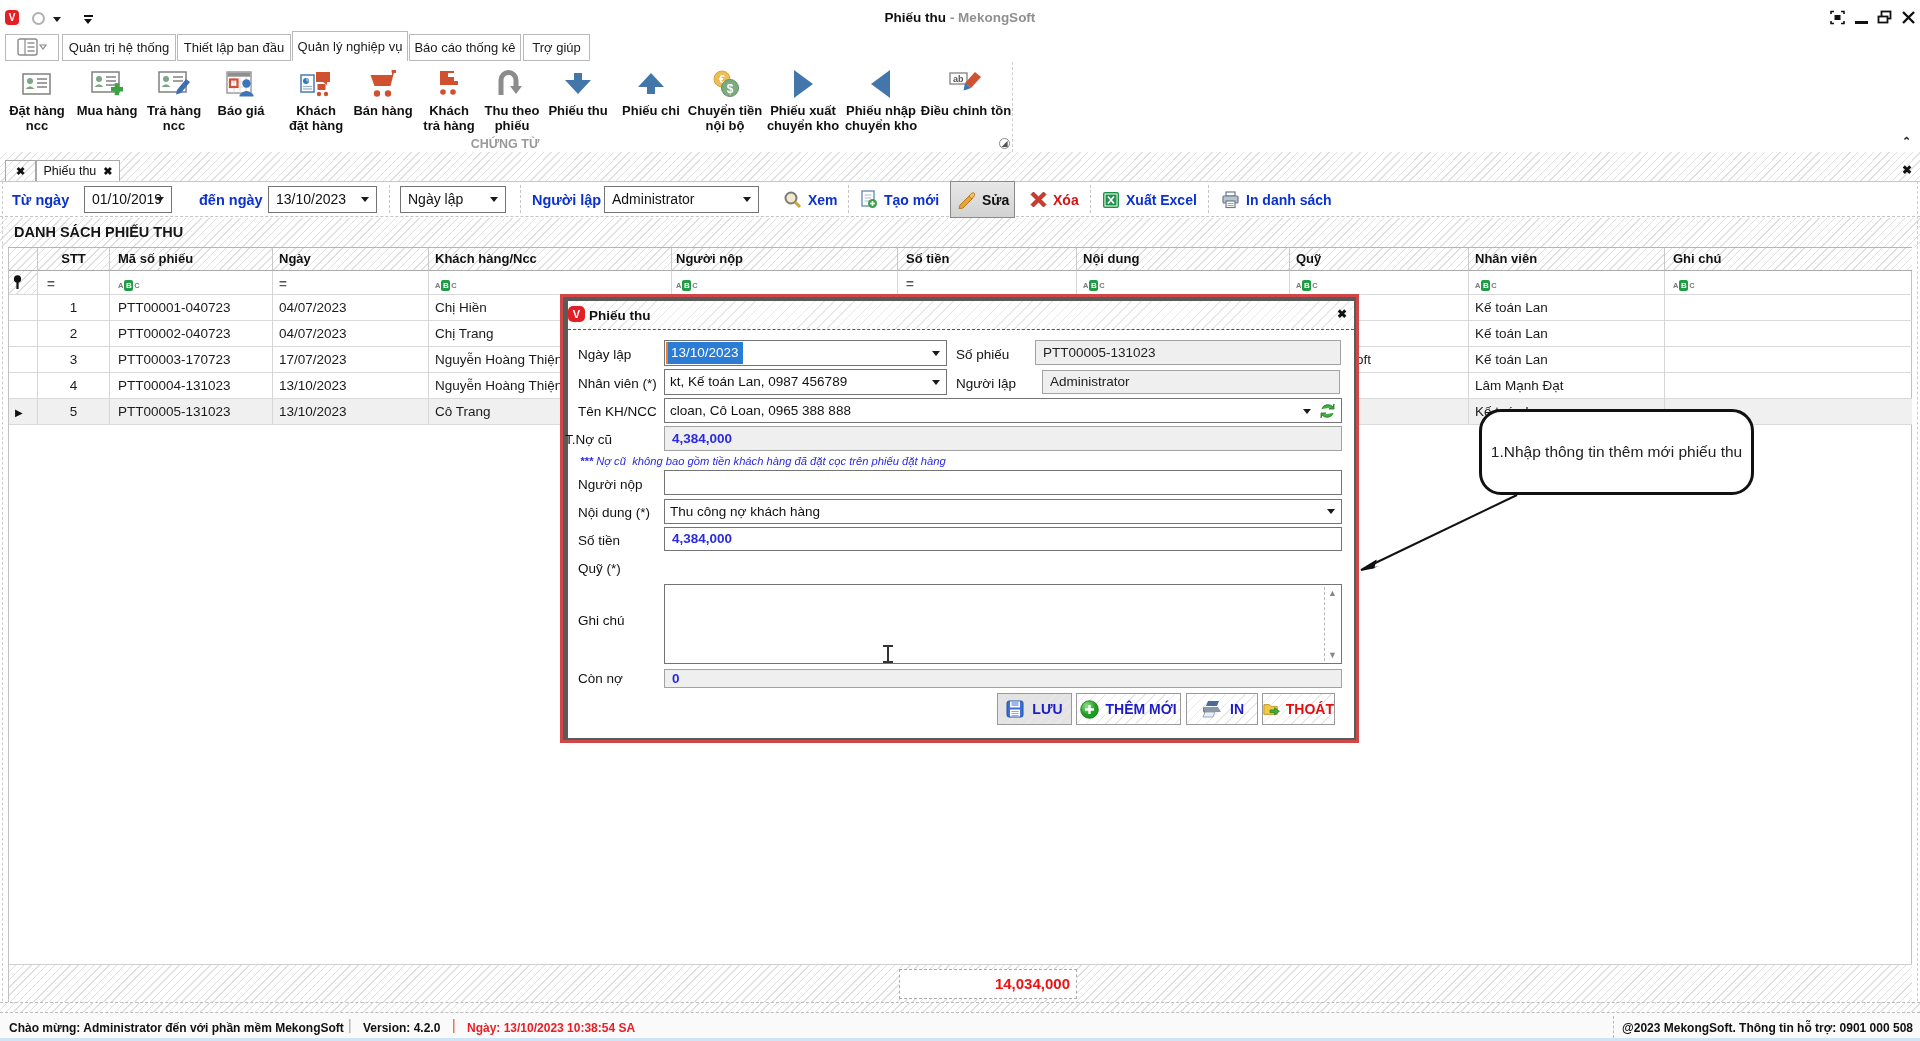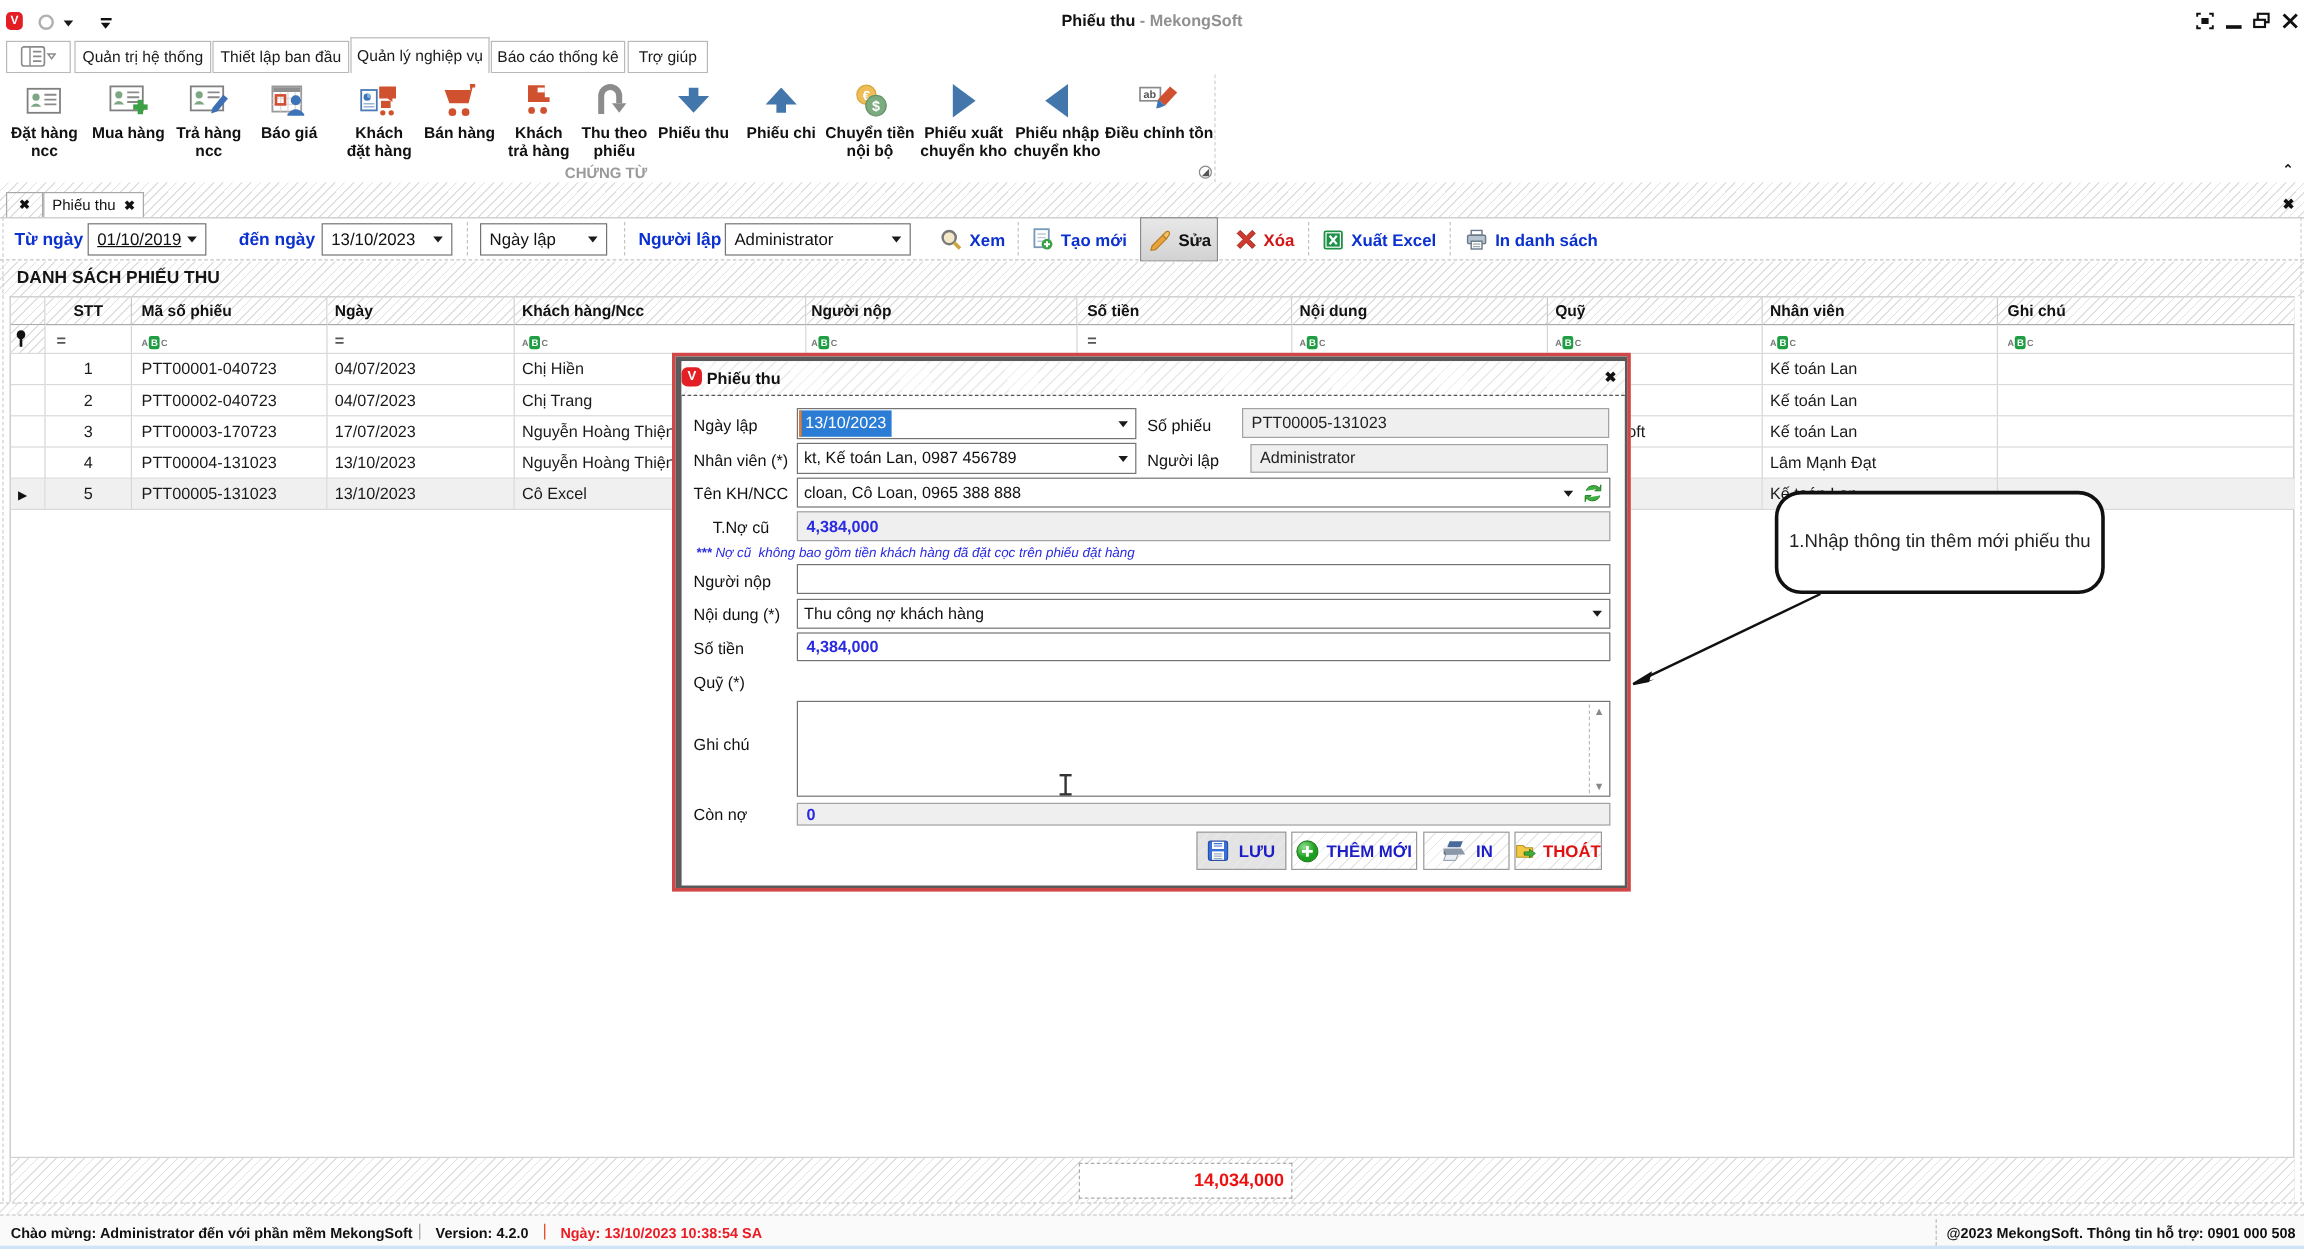--- a/index.html
+++ b/index.html
@@ -230,21 +230,21 @@
 <div class="abs hatch" style="left:0;top:152px;width:1920px;height:8px;"></div>
 <div class="abs" style="left:1902px;top:135px;width:16px;height:14px;font-size:11px;color:#222;font-weight:bold;">⌃</div>
 
 <div class="abs hatch" style="left:0;top:160px;width:1920px;height:21px;"></div>
 <div class="abs hatch" style="left:5px;top:160px;width:31px;height:21px;border:1px solid #a8a8a8;border-bottom:none;text-align:center;"><span style="font-size:11px;font-weight:bold;color:#111;line-height:19px;">✖</span></div>
 <div class="abs" style="left:36px;top:160px;width:84px;height:21px;background:#fff;border:1px solid #a8a8a8;border-bottom:none;font-size:12.5px;color:#111;text-align:center;line-height:20px;">Phiếu thu&nbsp;&nbsp;<span style="font-size:11px;font-weight:bold;">✖</span></div>
 <div class="abs" style="left:1902px;top:163px;font-size:12px;font-weight:bold;color:#111;">✖</div>
 
 <div class="abs" style="left:0;top:181px;width:1920px;height:36px;background:#fff;border-top:1px solid #c6c6c6;border-bottom:1px dashed #c4c4c4;"></div>
 <div class="abs b blue" style="left:12px;top:192px;font-size:14.5px;">Từ ngày</div>
-<div class="combo" style="left:73px;top:186px;width:99px;height:27px;line-height:25px;padding-left:7px;font-size:14px;text-decoration:underline;">01/10/2019<span class="arr abs" style="right:7px;top:10px;"></span></div>
+<div class="combo" style="left:84px;top:186px;width:88px;height:27px;line-height:25px;padding-left:7px;font-size:14px;">01/10/2019<span class="arr abs" style="right:7px;top:10px;"></span></div>
 <div class="abs b blue" style="left:199px;top:192px;font-size:14.5px;">đến ngày</div>
 <div class="combo" style="left:268px;top:186px;width:109px;height:27px;line-height:25px;padding-left:7px;font-size:14px;">13/10/2023<span class="arr abs" style="right:7px;top:10px;"></span></div>
 <div class="vsep" style="left:389px;top:185px;height:28px;"></div>
 <div class="combo" style="left:400px;top:186px;width:106px;height:27px;line-height:25px;padding-left:7px;font-size:14px;">Ngày lập<span class="arr abs" style="right:7px;top:10px;"></span></div>
 <div class="vsep" style="left:520px;top:185px;height:28px;"></div>
 <div class="abs b blue" style="left:532px;top:192px;font-size:14.5px;">Người lập</div>
 <div class="combo" style="left:604px;top:186px;width:155px;height:27px;line-height:25px;padding-left:7px;font-size:14px;">Administrator<span class="arr abs" style="right:7px;top:10px;"></span></div>
 <div class="fbtn blue" style="left:783px;">
   <svg width="19" height="19" viewBox="0 0 19 19">
       <circle cx="8" cy="8" r="5.5" fill="#f3e8c8" stroke="#7a7a7a" stroke-width="2"></circle>
@@ -410,21 +410,21 @@
   <div class="cell" style="left:889px;top:125px;width:179px;height:26px;"></div>
   <div class="cell" style="left:1068px;top:125px;width:213px;height:26px;"></div>
   <div class="cell" style="left:1281px;top:125px;width:179px;height:26px;"></div>
   <div class="cell" style="left:1460px;top:125px;width:196px;height:26px;">Lâm Mạnh Đạt</div>
   <div class="cell" style="left:1656px;top:125px;width:247px;height:26px;border-right:none;"></div>
 
   <div class="cell" style="left:0;top:151px;width:29px;height:26px;background:#f0f0f0;"><span style="font-size:10px;color:#111;">▶</span></div>
   <div class="cell" style="left:29px;top:151px;width:72px;height:26px;text-align:center;padding-left:0;background:#f0f0f0;">5</div>
   <div class="cell" style="left:101px;top:151px;width:163px;height:26px;padding-left:8px;background:#f0f0f0;">PTT00005-131023</div>
   <div class="cell" style="left:264px;top:151px;width:156px;height:26px;background:#f0f0f0;">13/10/2023</div>
-  <div class="cell" style="left:420px;top:151px;width:243px;height:26px;background:#f0f0f0;">Cô Excel</div>
+  <div class="cell" style="left:420px;top:151px;width:243px;height:26px;background:#f0f0f0;">Cô Trang</div>
   <div class="cell" style="left:663px;top:151px;width:226px;height:26px;background:#f0f0f0;"></div>
   <div class="cell" style="left:889px;top:151px;width:179px;height:26px;background:#f0f0f0;"></div>
   <div class="cell" style="left:1068px;top:151px;width:213px;height:26px;background:#f0f0f0;"></div>
   <div class="cell" style="left:1281px;top:151px;width:179px;height:26px;background:#f0f0f0;"></div>
   <div class="cell" style="left:1460px;top:151px;width:196px;height:26px;background:#f0f0f0;">Kế toán Lan</div>
   <div class="cell" style="left:1656px;top:151px;width:247px;height:26px;background:#f0f0f0;border-right:none;"></div>
 
   <div class="abs hatch" style="left:0;top:716px;width:1903px;height:38px;border-top:1px solid #d0d0d0;"></div>
   <div class="abs" style="left:890px;top:721px;width:178px;height:30px;background:#fff;border:1px dashed #ababab;font-size:15px;font-weight:bold;color:#ee1111;text-align:right;line-height:28px;padding-right:6px;">14,034,000</div>
 </div>
@@ -465,21 +465,21 @@
   <div class="dis" style="left:479px;top:73px;width:298px;height:24px;line-height:22px;padding-left:7px;">Administrator</div>
 
   <div class="dlglabel" style="left:15px;top:107px;">Tên KH/NCC</div>
   <div class="combo" style="left:101px;top:101px;width:678px;height:25px;line-height:23px;padding-left:5px;">cloan, Cô Loan, 0965 388 888
     <span class="arr abs" style="right:30px;top:10px;"></span>
     <svg class="abs" style="right:6px;top:4px;" width="15" height="16" viewBox="0 0 15 16">
       <path d="M2 6 A6 5 0 0 1 13 4 L14 1 L14 6 L9 6 L11.5 4.5" fill="#3faf3f" stroke="#1e7a1e" stroke-width="0.8"></path>
       <path d="M13 10 A6 5 0 0 1 2 12 L1 15 L1 10 L6 10 L3.5 11.5" fill="#3faf3f" stroke="#1e7a1e" stroke-width="0.8"></path>
     </svg></div>
 
-  <div class="dlglabel" style="left:31px;top:135px;">T.Nợ cũ</div>
+  <div class="dlglabel" style="left:2px;top:135px;">T.Nợ cũ</div>
   <div class="dis" style="left:101px;top:129px;width:678px;height:25px;line-height:23px;padding-left:7px;color:#2a2ae0;font-weight:bold;">4,384,000</div>
   <div class="abs" style="left:17px;top:158px;font-size:11.2px;font-style:italic;color:#2a2ae0;"><b>***</b> Nợ cũ&nbsp; không bao gồm tiền khách hàng đã đặt cọc trên phiếu đặt hàng</div>
 
   <div class="dlglabel" style="left:15px;top:180px;">Người nộp</div>
   <div class="combo" style="left:101px;top:173px;width:678px;height:25px;"></div>
 
   <div class="dlglabel" style="left:15px;top:208px;">Nội dung (*)</div>
   <div class="combo" style="left:101px;top:202px;width:678px;height:25px;line-height:23px;padding-left:5px;">Thu công nợ khách hàng<span class="arr abs" style="right:6px;top:9px;"></span></div>
 
   <div class="dlglabel" style="left:15px;top:236px;">Số tiền</div>

